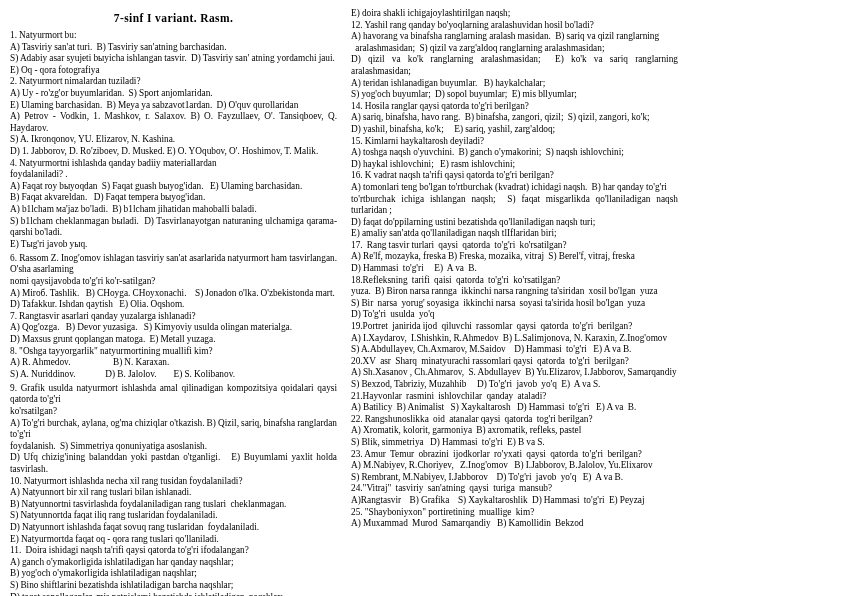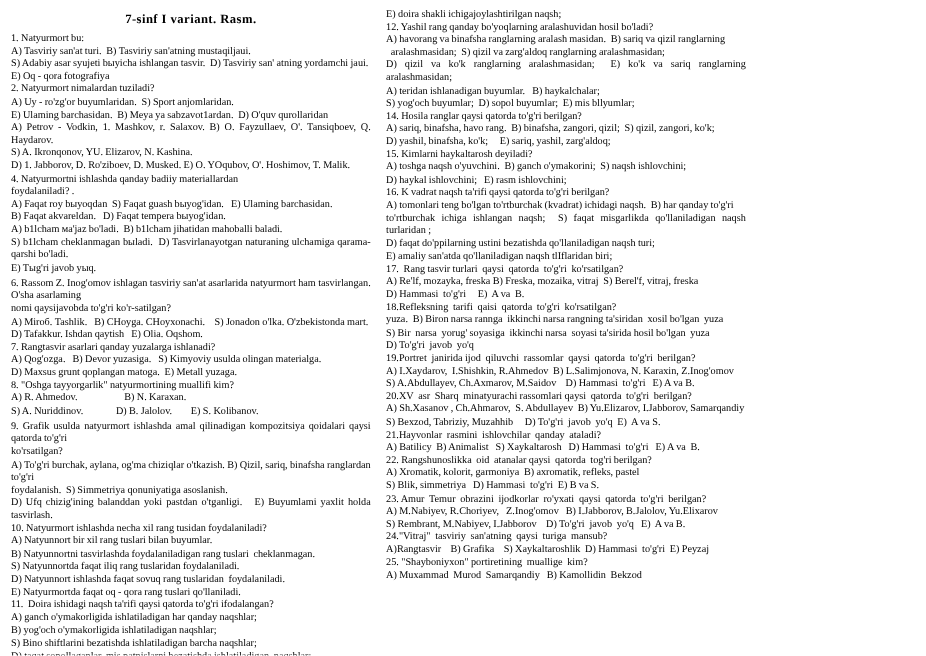--- a/index.html
+++ b/index.html
@@ -49,21 +49,21 @@
 </style>
 </head>
 <body>
 
 <div class="page">
 
   <div class="col">
     <div class="title">7-sinf   I variant.   Rasm.</div>
     <div>
       <p class="line">1. Natyurmort bu:</p>
-      <p class="line">A) Tasviriy san'at turi.  B) Tasviriy san'atning mustaqiljaui.</p>
+      <p class="line">A) Tasviriy san'at turi.  B) Tasviriy san'atning barchasidan.</p>
       <p class="line">S) Adabiy asar syujeti bыyicha ishlangan tasvir.  D) Tasviriy san' atning yordamchi jaui.</p>
       <p class="line">E) Oq - qora fotografiya</p>
       <p class="line">2. Natyurmort nimalardan tuziladi?</p>
       <p class="line">A) Uy - ro'zg'or buyumlaridan.  S) Sport anjomlaridan.</p>
       <p class="line">E) Ulaming barchasidan.  B) Meya ya sabzavot1ardan.  D) O'quv qurollaridan</p>
       <p class="line">A) Petrov - Vodkin, 1. Mashkov, r. Salaxov. B) O. Fayzullaev, O'. Tansiqboev, Q. Haydarov.</p>
       <p class="line">S) A. Ikronqonov, YU. Elizarov, N. Kashina.</p>
       <p class="line">D) 1. Jabborov, D. Ro'ziboev, D. Musked. E) O. YOqubov, O'. Hoshimov, T. Malik.</p>
       <p class="line">4. Natyurmortni ishlashda qanday badiiy materiallardan</p>
       <p class="line">foydalaniladi? .</p>
@@ -81,21 +81,21 @@
       <p class="line">D) Maxsus grunt qoplangan matoga.  E) Metall yuzaga.</p>
       <p class="line">8. "Oshga tayyorgarlik" natyurmortining muallifi kim?</p>
       <p class="line">A) R. Ahmedov.                    B) N. Karaxan.</p>
       <p class="line">S) A. Nuriddinov.              D) B. Jalolov.        E) S. Kolibanov.</p>
       <p class="line q">9. Grafik usulda natyurmort ishlashda amal qilinadigan kompozitsiya qoidalari qaysi qatorda to'g'ri</p>
       <p class="line">ko'rsatilgan?</p>
       <p class="line">A) To'g'ri burchak, aylana, og'ma chiziqlar o'tkazish. B) Qizil, sariq, binafsha ranglardan to'g'ri</p>
       <p class="line">foydalanish.  S) Simmetriya qonuniyatiga asoslanish.</p>
       <p class="line">D) Ufq chizig'ining balanddan yoki pastdan o'tganligi.   E) Buyumlami yaxlit holda tasvirlash.</p>
       <p class="line">10. Natyurmort ishlashda necha xil rang tusidan foydalaniladi?</p>
-      <p class="line">A) Natyunnort bir xil rang tuslari bilan buyumlar.</p>
+      <p class="line">A) Natyunnort bir xil rang tuslari bilan ishlanadi.</p>
       <p class="line">B) Natyunnortni tasvirlashda foydalaniladigan rang tuslari  cheklanmagan.</p>
       <p class="line">S) Natyunnortda faqat iliq rang tuslaridan foydalaniladi.</p>
       <p class="line">D) Natyunnort ishlashda faqat sovuq rang tuslaridan  foydalaniladi.</p>
       <p class="line">E) Natyurmortda faqat oq - qora rang tuslari qo'llaniladi.</p>
       <p class="line">11.  Doira ishidagi naqsh ta'rifi qaysi qatorda to'g'ri ifodalangan?</p>
       <p class="line">A) ganch o'ymakorligida ishlatiladigan har qanday naqshlar;</p>
       <p class="line">B) yog'och o'ymakorligida ishlatiladigan naqshlar;</p>
       <p class="line">S) Bino shiftlarini bezatishda ishlatiladigan barcha naqshlar;</p>
       <p class="line">D) taqat sopollaganlar, mis patnislarni bezatishda ishlatiladigan  naqshlar;</p>
     </div>
@@ -120,21 +120,21 @@
       <p class="line">A) tomonlari teng bo'lgan to'rtburchak (kvadrat) ichidagi naqsh.  B) har qanday to'g'ri</p>
       <p class="line">to'rtburchak ichiga ishlangan naqsh;  S) faqat misgarlikda qo'llaniladigan naqsh turlaridan ;</p>
       <p class="line">D) faqat do'ppilarning ustini bezatishda qo'llaniladigan naqsh turi;</p>
       <p class="line">E) amaliy san'atda qo'llaniladigan naqsh tlIflaridan biri;</p>
       <p class="line">17.  Rang tasvir turlari  qaysi  qatorda  to'g'ri  ko'rsatilgan?</p>
       <p class="line">A) Re'lf, mozayka, freska B) Freska, mozaika, vitraj  S) Berel'f, vitraj, freska</p>
       <p class="line">D) Hammasi  to'g'ri     E)  A va  B.</p>
       <p class="line">18.Refleksning  tarifi  qaisi  qatorda  to'g'ri  ko'rsatilgan?</p>
       <p class="line">yuza.  B) Biron narsa rannga  ikkinchi narsa rangning ta'siridan  xosil bo'lgan  yuza</p>
       <p class="line">S) Bir  narsa  yorug' soyasiga  ikkinchi narsa  soyasi ta'sirida hosil bo'lgan  yuza</p>
-      <p class="line">D) To'g'ri  javob  yo'q</p>
+      <p class="line">D) To'g'ri  usulda  yo'q</p>
       <p class="line">19.Portret  janirida ijod  qiluvchi  rassomlar  qaysi  qatorda  to'g'ri  berilgan?</p>
       <p class="line">A) I.Xaydarov,  I.Shishkin, R.Ahmedov  B) L.Salimjonova, N. Karaxin, Z.Inog'omov</p>
       <p class="line">S) A.Abdullayev, Ch.Axmarov, M.Saidov    D) Hammasi  to'g'ri   E) A va B.</p>
       <p class="line">20.XV  asr  Sharq  minatyurachi rassomlari qaysi  qatorda  to'g'ri  berilgan?</p>
       <p class="line">A) Sh.Xasanov , Ch.Ahmarov,  S. Abdullayev  B) Yu.Elizarov, I.Jabborov, Samarqandiy</p>
       <p class="line">S) Bexzod, Tabriziy, Muzahhib     D) To'g'ri  javob  yo'q  E)  A va S.</p>
       <p class="line">21.Hayvonlar  rasmini  ishlovchilar  qanday  ataladi?</p>
       <p class="line">A) Batiliсy  B) Animalist   S) Xaykaltarosh   D) Hammasi  to'g'ri   E) A va  B.</p>
       <p class="line">22. Rangshunoslikka  oid  atanalar qaysi  qatorda  tog'ri berilgan?</p>
       <p class="line">A) Xromatik, kolorit, garmoniya  B) axromatik, refleks, pastel</p>

